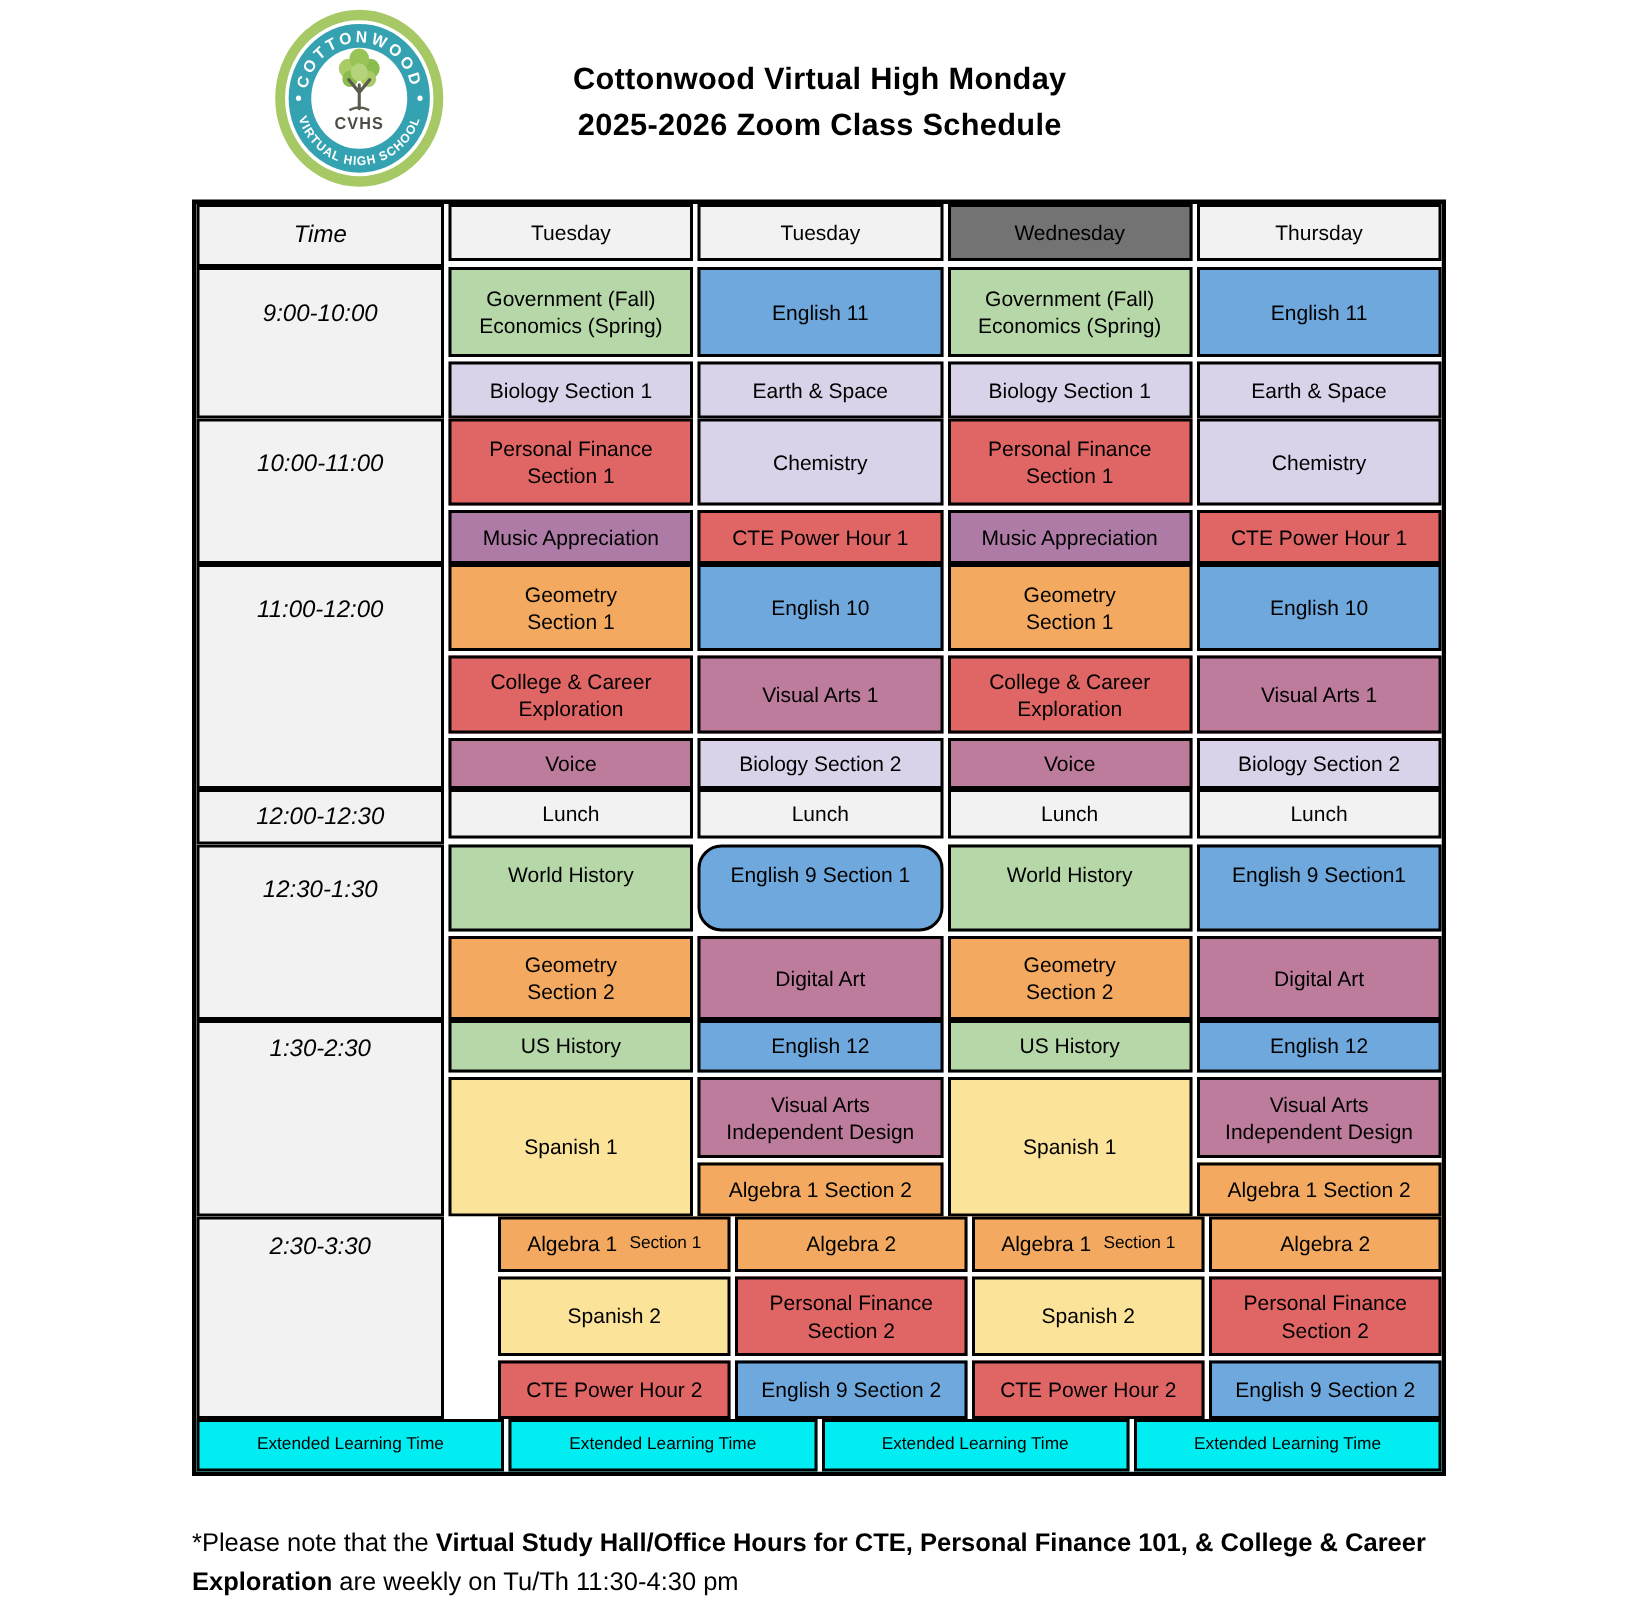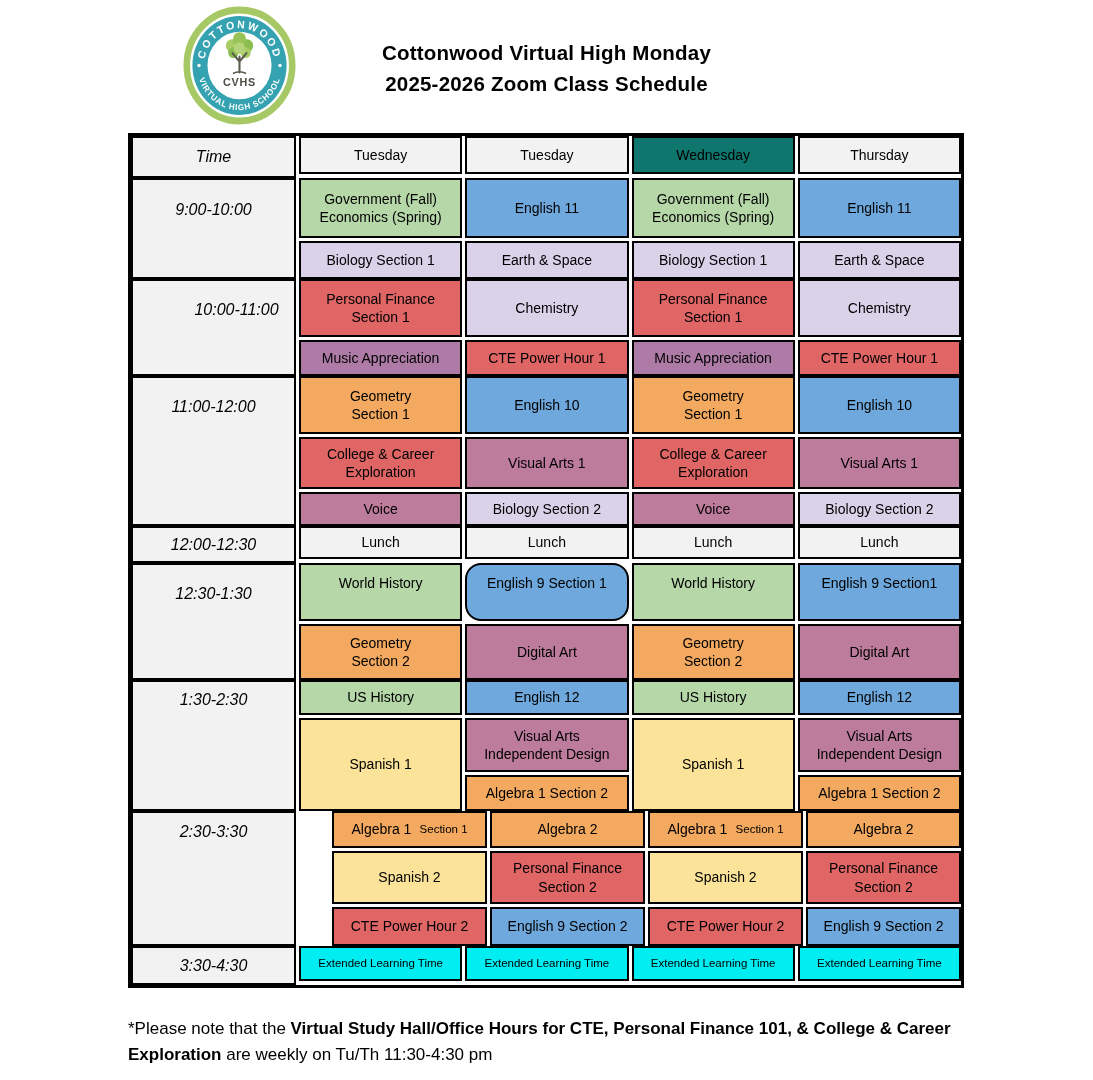--- a/index.html
+++ b/index.html
@@ -72,21 +72,21 @@
   </div>
 
   <div class="sched" id="schedule-table">
       <div class="block">
         <div class="cell time-cell">
           <div class="time-inner" style="height: 38px;">Time</div>
         </div>
         <div class="days" style="grid-template-rows: 38px;">
           <div class="cell day-cell" style="background: rgb(242, 242, 242);"><span>Tuesday</span></div>
           <div class="cell day-cell" style="background: rgb(242, 242, 242);"><span>Tuesday</span></div>
-          <div class="cell day-cell" style="background: #0f766e;"><span>Wednesday</span></div>
+          <div class="cell day-cell" style="background: #737373;"><span>Wednesday</span></div>
           <div class="cell day-cell" style="background: rgb(242, 242, 242);"><span>Thursday</span></div>
         </div>
       </div>
       <div class="block">
         <div class="cell time-cell">
           <div class="time-inner" style="height: 60px;">9:00-10:00</div>
         </div>
         <div class="days" style="grid-template-rows: 60px 38px;">
           <div class="cell day-cell" style="background: rgb(182, 215, 168);"><span>Government (Fall)
 Economics (Spring)</span></div>
@@ -95,21 +95,21 @@
 Economics (Spring)</span></div>
           <div class="cell day-cell" style="background: rgb(111, 168, 220);"><span>English 11</span></div>
           <div class="cell day-cell" style="background: rgb(217, 210, 233);"><span>Biology Section 1</span></div>
           <div class="cell day-cell" style="background: rgb(217, 210, 233);"><span>Earth &amp; Space</span></div>
           <div class="cell day-cell" style="background: rgb(217, 210, 233);"><span>Biology Section 1</span></div>
           <div class="cell day-cell" style="background: rgb(217, 210, 233);"><span>Earth &amp; Space</span></div>
         </div>
       </div>
       <div class="block">
         <div class="cell time-cell">
-          <div class="time-inner" style="height: 58px; margin-left: 23px;">10:00-11:00</div>
+          <div class="time-inner" style="height: 58px;">10:00-11:00</div>
         </div>
         <div class="days" style="grid-template-rows: 58px 36px;">
           <div class="cell day-cell" style="background: rgb(224, 102, 102);"><span>Personal Finance
 Section 1</span></div>
           <div class="cell day-cell" style="background: rgb(217, 210, 233);"><span>Chemistry</span></div>
           <div class="cell day-cell" style="background: rgb(224, 102, 102);"><span>Personal Finance
 Section 1</span></div>
           <div class="cell day-cell" style="background: rgb(217, 210, 233);"><span>Chemistry</span></div>
           <div class="cell day-cell" style="background: rgb(174, 123, 166);"><span>Music Appreciation</span></div>
           <div class="cell day-cell" style="background: rgb(224, 102, 102);"><span>CTE Power Hour 1</span></div>
@@ -202,23 +202,20 @@
           <div class="cell day-cell" style="background: rgb(251, 227, 154);"><span>Spanish 2</span></div>
           <div class="cell day-cell" style="background: rgb(224, 102, 102);"><span>Personal Finance
 Section 2</span></div>
           <div class="cell day-cell" style="background: rgb(224, 102, 102);"><span>CTE Power Hour 2</span></div>
           <div class="cell day-cell" style="background: rgb(111, 168, 220);"><span>English 9 Section 2</span></div>
           <div class="cell day-cell" style="background: rgb(224, 102, 102);"><span>CTE Power Hour 2</span></div>
           <div class="cell day-cell" style="background: rgb(111, 168, 220);"><span>English 9 Section 2</span></div>
         </div>
       </div>
       <div class="block">
-        <div class="cell time-cell">
-          <div class="time-inner" style="height: 35px;">3:30-4:30</div>
-        </div>
         <div class="days" style="grid-template-rows: 35px;">
           <div class="cell day-cell small-text" style="background: rgb(0, 238, 242);"><span>Extended Learning Time</span></div>
           <div class="cell day-cell small-text" style="background: rgb(0, 238, 242);"><span>Extended Learning Time</span></div>
           <div class="cell day-cell small-text" style="background: rgb(0, 238, 242);"><span>Extended Learning Time</span></div>
           <div class="cell day-cell small-text" style="background: rgb(0, 238, 242);"><span>Extended Learning Time</span></div>
         </div>
       </div>
     </div>
 
   <div class="footnote"><span>*Please note that the </span><b>Virtual Study Hall/Office Hours for CTE, Personal Finance 101, &amp; College &amp; Career Exploration</b><span> are weekly on Tu/Th 11:30-4:30 pm</span></div>

